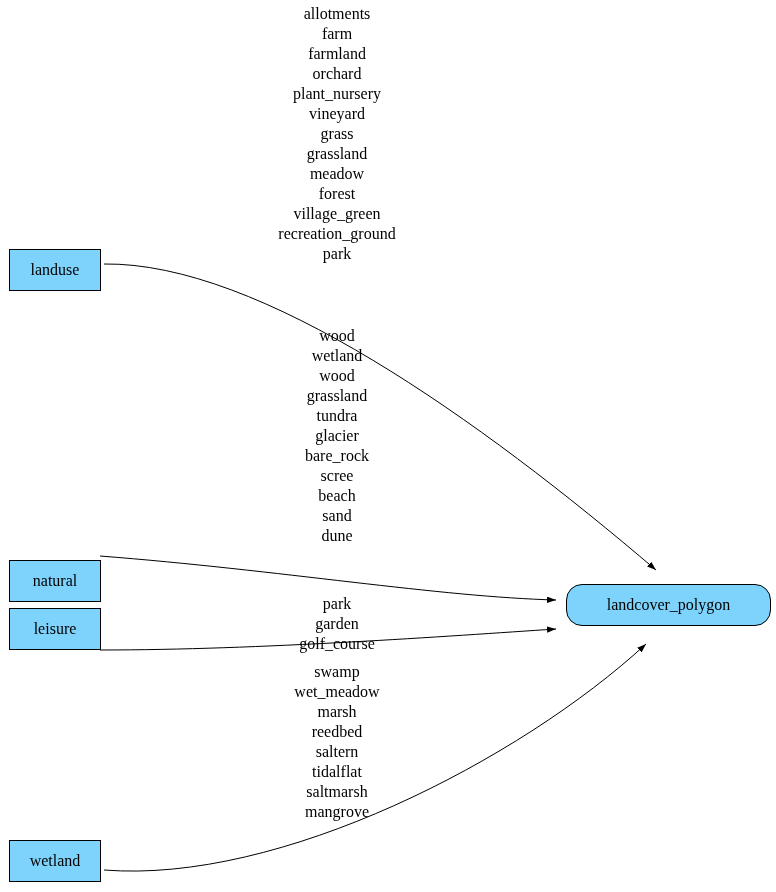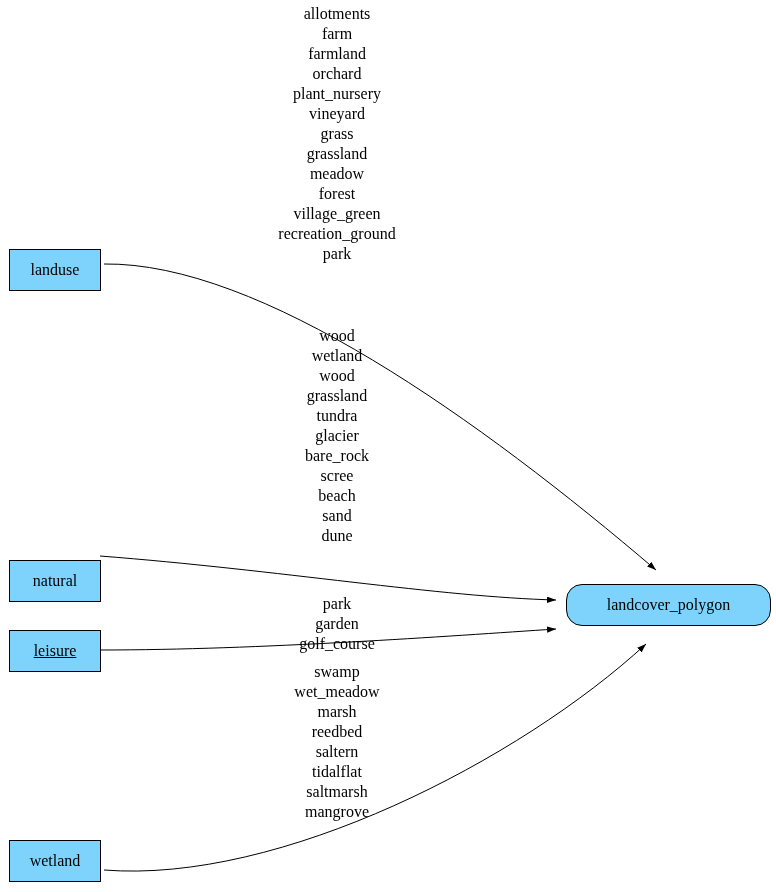--- a/index.html
+++ b/index.html
@@ -65,21 +65,21 @@
   </svg>
 
   <div class="node" style="left:9px; top:249px; width:92px; height:42px;">
     <span>landuse</span>
   </div>
 
   <div class="node" style="left:9px; top:540px; width:92px; height:42px;margin-top:20px;">
     <span>natural</span>
   </div>
 
-  <div class="node" style="left:9px; top:630px; width:92px; height:42px;text-decoration:underline;">
+  <div class="node" style="left:9px; top:608px; width:92px; height:42px;">
     <span>leisure</span>
   </div>
 
   <div class="node" style="left:9px; top:840px; width:92px; height:42px;">
     <span>wetland</span>
   </div>
 
   <div class="node" style="left:566px; top:584px; width:205px; height:42px;border-radius:16px;">
     <span>landcover_polygon</span>
   </div>

